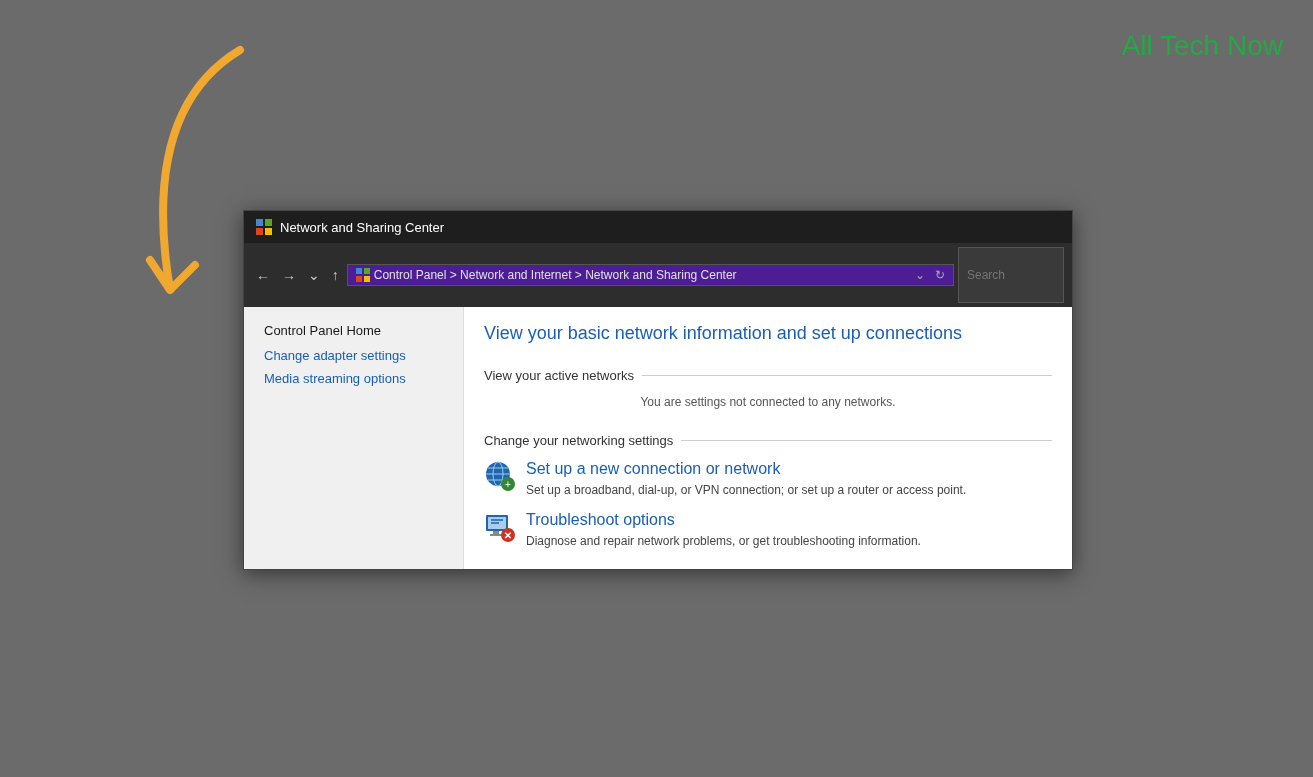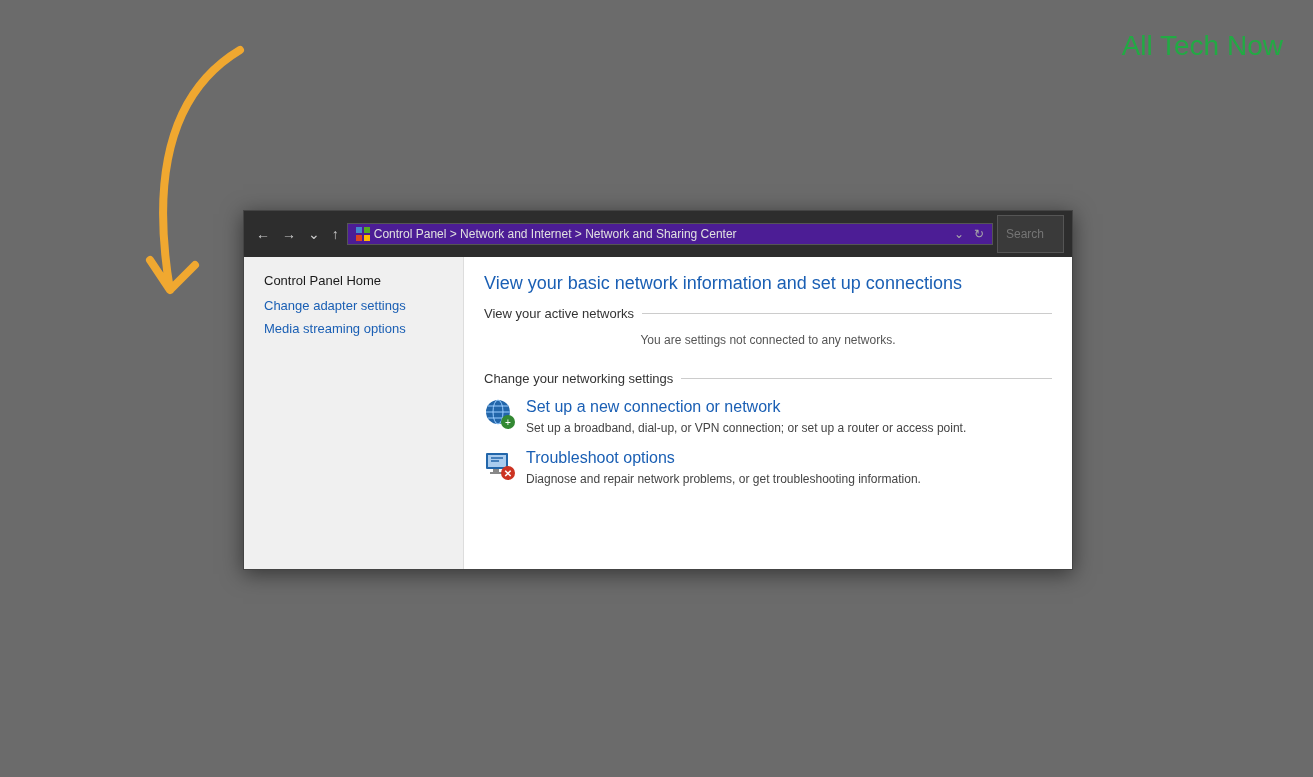--- a/index.html
+++ b/index.html
@@ -102,23 +102,23 @@
       font-size: 12px;
       display: flex;
       align-items: center;
       gap: 4px;
     }
 
     .search-box {
       background: #3a3a3a;
       border: 1px solid #555;
       color: #ffffff;
-      padding: 11px 8px;
+      padding: 20px 8px;
       font-size: 12px;
-      width: 67px;
+      width: 106px;
     }
 
     
     .content-area {
       display: flex;
       flex: 1;
       overflow: hidden;
     }
 
     
@@ -156,21 +156,21 @@
       flex: 1;
       padding: 16px 20px;
       background: #ffffff;
       overflow-y: auto;
     }
 
     .page-title {
       color: #1a5fb4;
       font-size: 18px;
       font-weight: 400;
-      margin-bottom: 12px;
+      margin-bottom: 24px;
     }
 
     .section-header {
       font-size: 13px;
       color: #333;
       margin-bottom: 4px;
       display: flex;
       align-items: center;
     }
 
@@ -230,20 +230,31 @@
 </div>
 
 <div class="arrow-container">
   <svg viewBox="0 0 200 320" width="200" height="320">
     <path d="M 160 20 Q 60 80 90 260 L 70 230 M 90 260 L 115 235" stroke="#f0a830" stroke-width="8" fill="none" stroke-linecap="round" stroke-linejoin="round"></path>
   </svg>
 </div>
 
 <div class="window">
 
+  <div class="title-bar">
+    <div class="title-bar-icon">
+      <svg width="16" height="16" viewBox="0 0 16 16">
+        <rect x="0" y="0" width="7" height="7" fill="#4488cc"></rect>
+        <rect x="9" y="0" width="7" height="7" fill="#55aa22"></rect>
+        <rect x="0" y="9" width="7" height="7" fill="#dd4422"></rect>
+        <rect x="9" y="9" width="7" height="7" fill="#ffbb00"></rect>
+      </svg>
+    </div>
+    <span>Network and Sharing Center</span>
+  </div>
 
   <div class="address-bar">
     <button class="nav-btn">←</button>
     <button class="nav-btn">→</button>
     <button class="nav-btn">⌄</button>
     <button class="nav-btn">↑</button>
 
     <div class="address-path">
       <svg width="14" height="14" viewBox="0 0 14 14">
         <rect x="0" y="0" width="6" height="6" fill="#4488cc"></rect>

